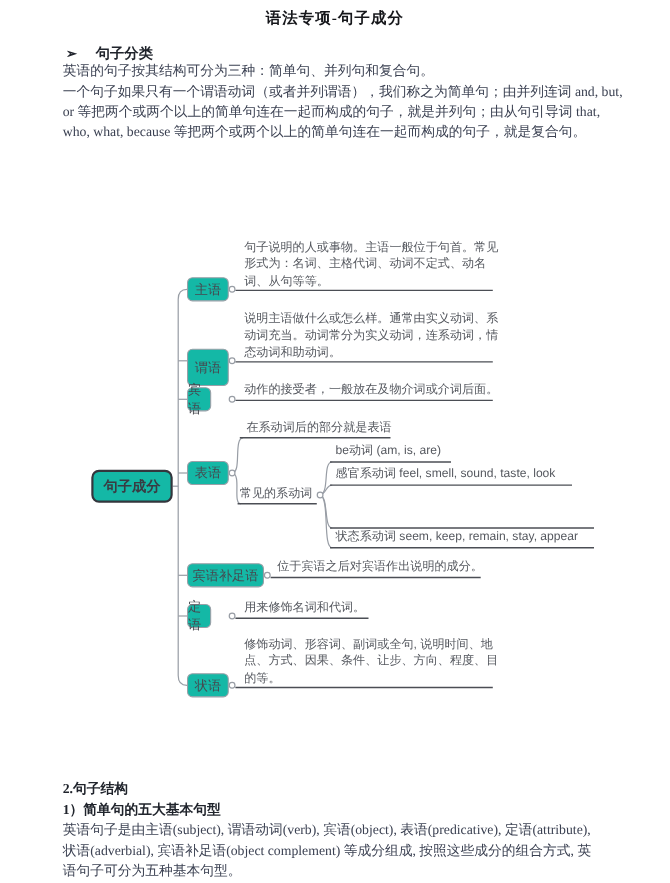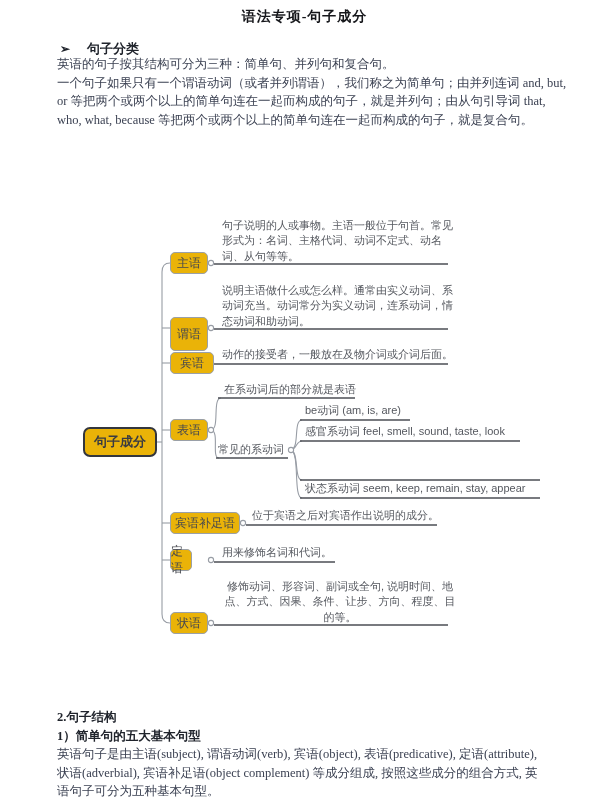--- a/index.html
+++ b/index.html
@@ -36,21 +36,21 @@
   }
   .item1 .b{font-weight:bold;color:#20242c;}
   .sec2{top:708px;}
   .sec2 .bh{font-weight:bold;color:#20242c;}
   
   .mm-svg{position:absolute;top:0;left:0;}
   .node{
     position:absolute;
     box-sizing:border-box;
     border:1px solid #9aa0a8;border-radius:5px;
-    background:#eab308;
+    background:#14b8a6;
     display:flex;align-items:center;justify-content:center;
     font-family:Liberation Mono, monospace;
     font-size:12px;color:#46484f;
   }
   .root{
     border:2px solid #33363d;border-radius:7px;
     font-size:13px;font-weight:bold;color:#393b42;text-align:right;
   }
   .desc{
     position:absolute;
@@ -122,37 +122,37 @@
       <circle cx="211" cy="560" r="2.6"></circle>
       <circle cx="211" cy="623" r="2.6"></circle>
       <circle cx="291" cy="450" r="2.6"></circle>
     </g>
   </svg>
 
   <div class="node root" style="left:83px;top:427px;width:74px;height:30px;">句子成分</div>
 
   <div class="node" style="left:170px;top:252px;width:38px;height:22px;">主语</div>
   <div class="node" style="left:170px;top:317px;width:38px;height:34px;">谓语</div>
-  <div class="node" style="left:170px;top:352px;width:44px;height:22px;">宾语</div>
+  <div class="node" style="left:170px;top:352px;width:22px;height:22px;">宾语</div>
   <div class="node" style="left:170px;top:419px;width:38px;height:22px;">表语</div>
   <div class="node" style="left:170px;top:512px;width:70px;height:22px;">宾语补足语</div>
   <div class="node" style="left:170px;top:549px;width:22px;height:22px;">定语</div>
   <div class="node" style="left:170px;top:612px;width:38px;height:22px;">状语</div>
 
   <div class="desc" style="left:222px;top:218px;width:236px;">句子说明的人或事物。主语一般位于句首。常见形式为：名词、主格代词、动词不定式、动名词、从句等等。</div>
   <div class="desc" style="left:222px;top:283px;width:236px;">说明主语做什么或怎么样。通常由实义动词、系动词充当。动词常分为实义动词，连系动词，情态动词和助动词。</div>
   <div class="desc nw" style="left:222px;top:347px;">动作的接受者，一般放在及物介词或介词后面。</div>
   <div class="desc nw" style="left:224px;top:382px;">在系动词后的部分就是表语</div>
   <div class="desc nw" style="left:218px;top:442px;">常见的系动词</div>
   <div class="desc nw" style="left:305px;top:403px;">be动词 (am, is, are)</div>
   <div class="desc nw" style="left:305px;top:424px;">感官系动词 feel, smell, sound, taste, look</div>
   <div class="desc nw" style="left:305px;top:481px;">状态系动词 seem, keep, remain, stay, appear</div>
   <div class="desc nw" style="left:252px;top:508px;">位于宾语之后对宾语作出说明的成分。</div>
   <div class="desc nw" style="left:222px;top:545px;">用来修饰名词和代词。</div>
-  <div class="desc" style="left:222px;top:579px;width:236px;text-align:center;">修饰动词、形容词、副词或全句, 说明时间、地点、方式、因果、条件、让步、方向、程度、目的等。</div>
+  <div class="desc" style="left:222px;top:579px;width:236px;">修饰动词、形容词、副词或全句, 说明时间、地点、方式、因果、条件、让步、方向、程度、目的等。</div>
 
   <div class="para sec2">
     <div class="bline bh">2.句子结构</div>
     <div class="bline bh">1）简单句的五大基本句型</div>
     <div class="bline">英语句子是由主语(subject), 谓语动词(verb), 宾语(object), 表语(predicative), 定语(attribute),</div>
     <div class="bline">状语(adverbial), 宾语补足语(object complement) 等成分组成, 按照这些成分的组合方式, 英</div>
     <div class="bline">语句子可分为五种基本句型。</div>
   </div>
 
 </div>

